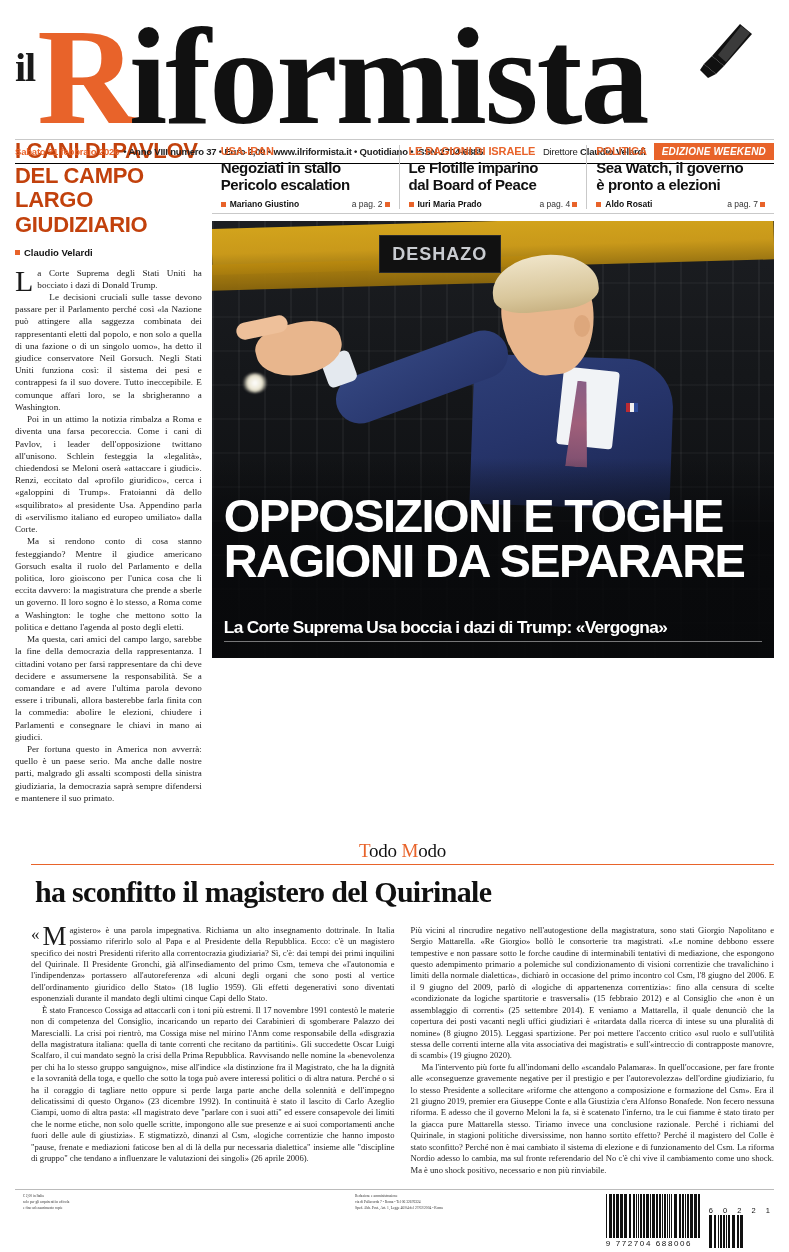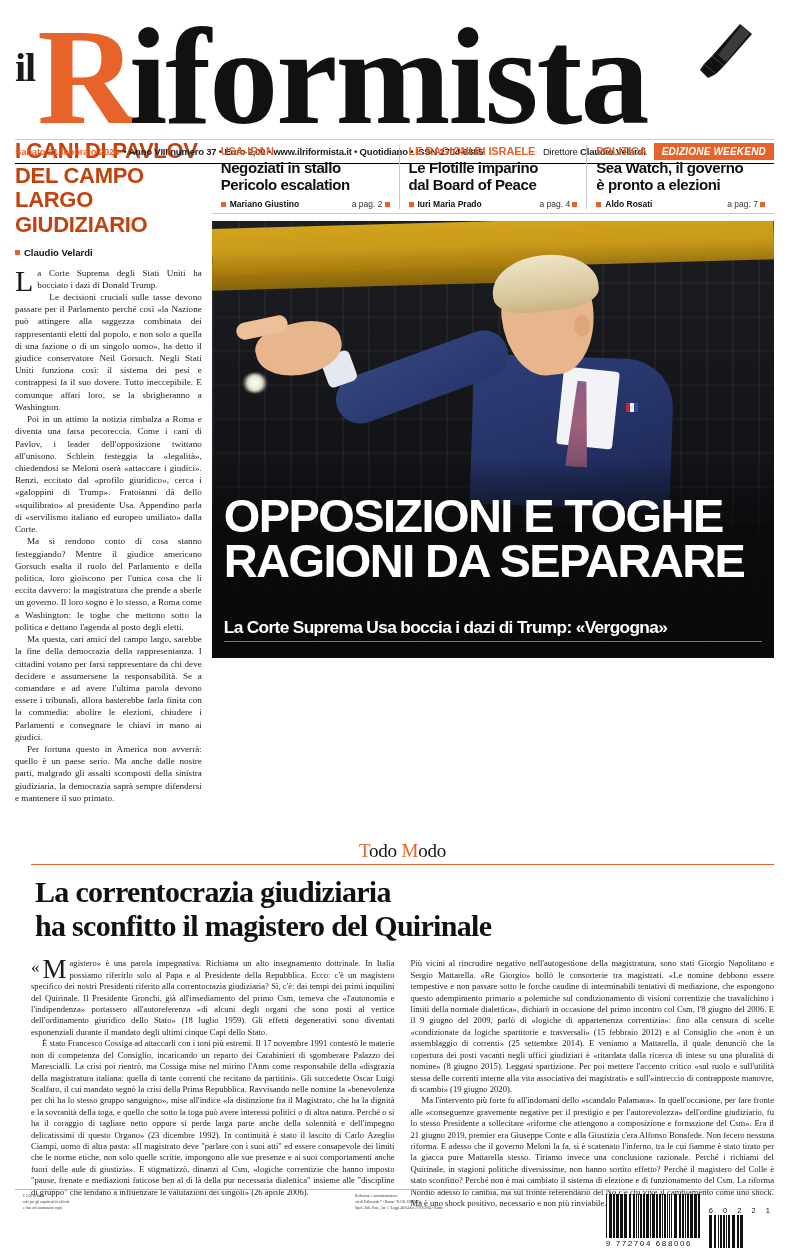--- a/index.html
+++ b/index.html
@@ -391,20 +391,23 @@
           </div>
         </div>
       </div>
 
       <div class="photo-block">
         <div class="photo-img">
           <div class="hall-bg"></div>
           <div class="beam"></div>
           <div class="beam2"></div>
           <div class="spotlight"></div>
+          <div class="sign">
+              <span>DESHAZO</span>
+            </div>
           <div class="figure">
             <div class="body-suit"></div>
             <div class="shirt"></div>
             <div class="tie"></div>
             <div class="arm"></div>
             <div class="cuff"></div>
             <div class="hand"></div>
             <div class="finger"></div>
             <div class="head-shape"></div>
             <div class="hair"></div>
@@ -425,21 +428,20 @@
 
     </div>
   </div>
 
   <div class="todo-wrap">
     <div class="todo-title"><span class="o">T</span><span>odo</span> <span class="o">M</span><span>odo</span></div>
     <div class="todo-rule"></div>
 
     <div class="feature">
       <div class="feature-right">
-        <div class="feature-head">La correntocrazia giudiziaria</div>
         <div class="feature-head">ha sconfitto il magistero del Quirinale</div>
       </div>
     </div>
 
     <div class="article-body">
       <div class="article-col">
         <p class="no-indent"><span class="guill">«</span><span class="bigcap">M</span><span>agistero» è una parola impegnativa. Richiama un alto insegnamento dottrinale. In Italia possiamo riferirlo solo al Papa e al Presidente della Repubblica. Ecco: c'è un magistero specifico dei nostri Presidenti riferito alla correntocrazia giudiziaria? Sì, c'è: dai tempi dei primi inquilini del Quirinale. Il Presidente Gronchi, già all'insediamento del primo Csm, temeva che «l'autonomia e l'indipendenza» portassero all'autoreferenza «di alcuni degli organi che sono posti al vertice dell'ordinamento giuridico dello Stato» (18 luglio 1959). Gli effetti degenerativi sono diventati esponenziali durante il mandato degli ultimi cinque Capi dello Stato.</span></p>
         <p>È stato Francesco Cossiga ad attaccarli con i toni più estremi. Il 17 novembre 1991 contestò le materie non di competenza del Consiglio, incaricando un reparto dei Carabinieri di sgomberare Palazzo dei Marescialli. La crisi poi rientrò, ma Cossiga mise nel mirino l'Anm come responsabile della «disgrazia della magistratura italiana: quella di tante correnti che recitano da partitini». Gli succedette Oscar Luigi Scalfaro, il cui mandato segnò la crisi della Prima Repubblica. Ravvisando nelle nomine la «benevolenza per chi ha lo stesso gruppo sanguigno», mise all'indice «la distinzione fra il Magistrato, che ha la dignità e la sovranità della toga, e quello che sotto la toga può avere interessi politici o di altra natura. Perché o si ha il coraggio di tagliare netto oppure si perde larga parte anche della solennità e dell'impegno delicatissimi di questo Organo» (23 dicembre 1992). In continuità è stato il lascito di Carlo Azeglio Ciampi, uomo di altra pasta: «Il magistrato deve "parlare con i suoi atti" ed essere consapevole dei limiti che le norme etiche, non solo quelle scritte, impongono alle sue presenze e ai suoi comportamenti anche fuori delle aule di giustizia». E stigmatizzò, dinanzi al Csm, «logiche correntizie che hanno imposto "pause, frenate e mediazioni faticose ben al di là della pur necessaria dialettica" insieme alle "discipline di gruppo" che tendano a influenzare le valutazioni dei singoli» (26 aprile 2006).</p>
       </div>
       <div class="article-col">

